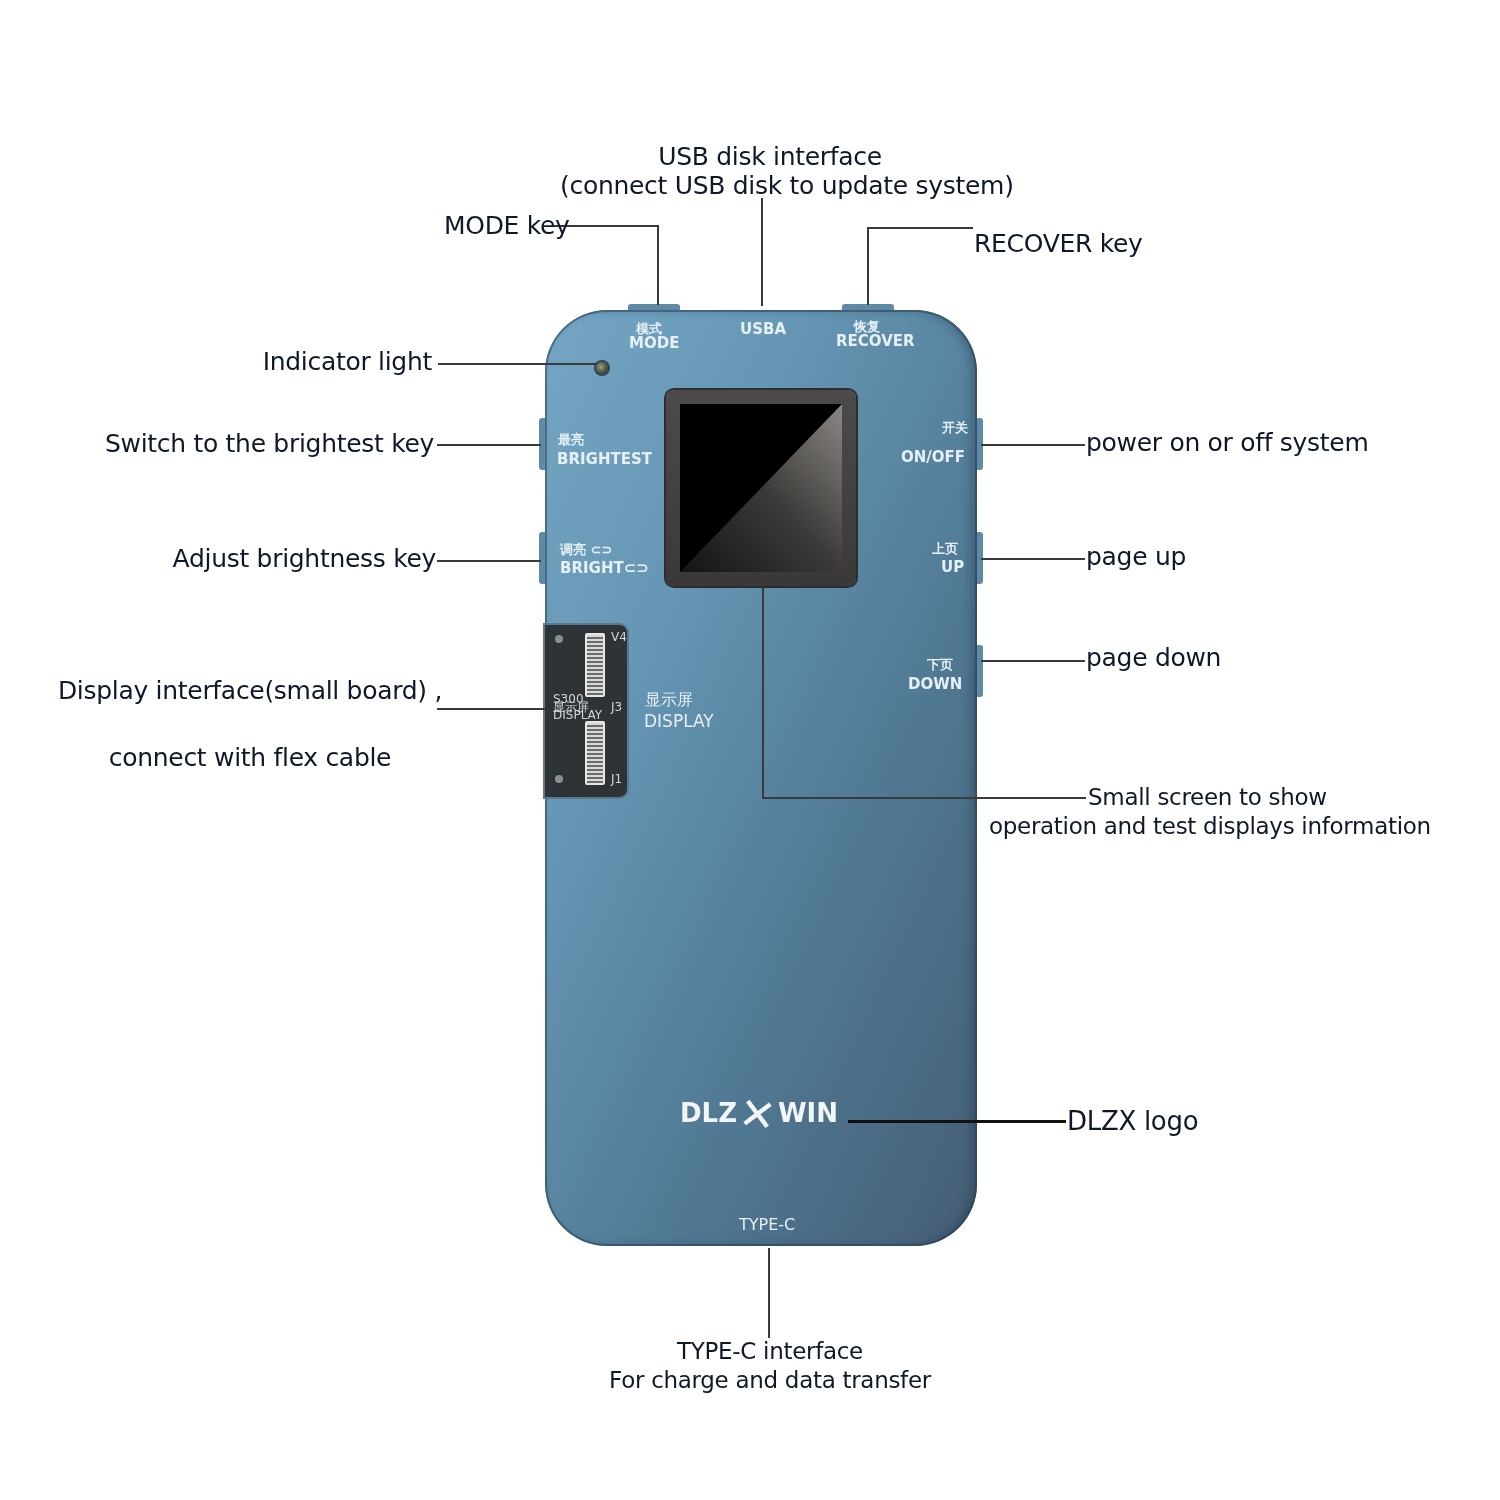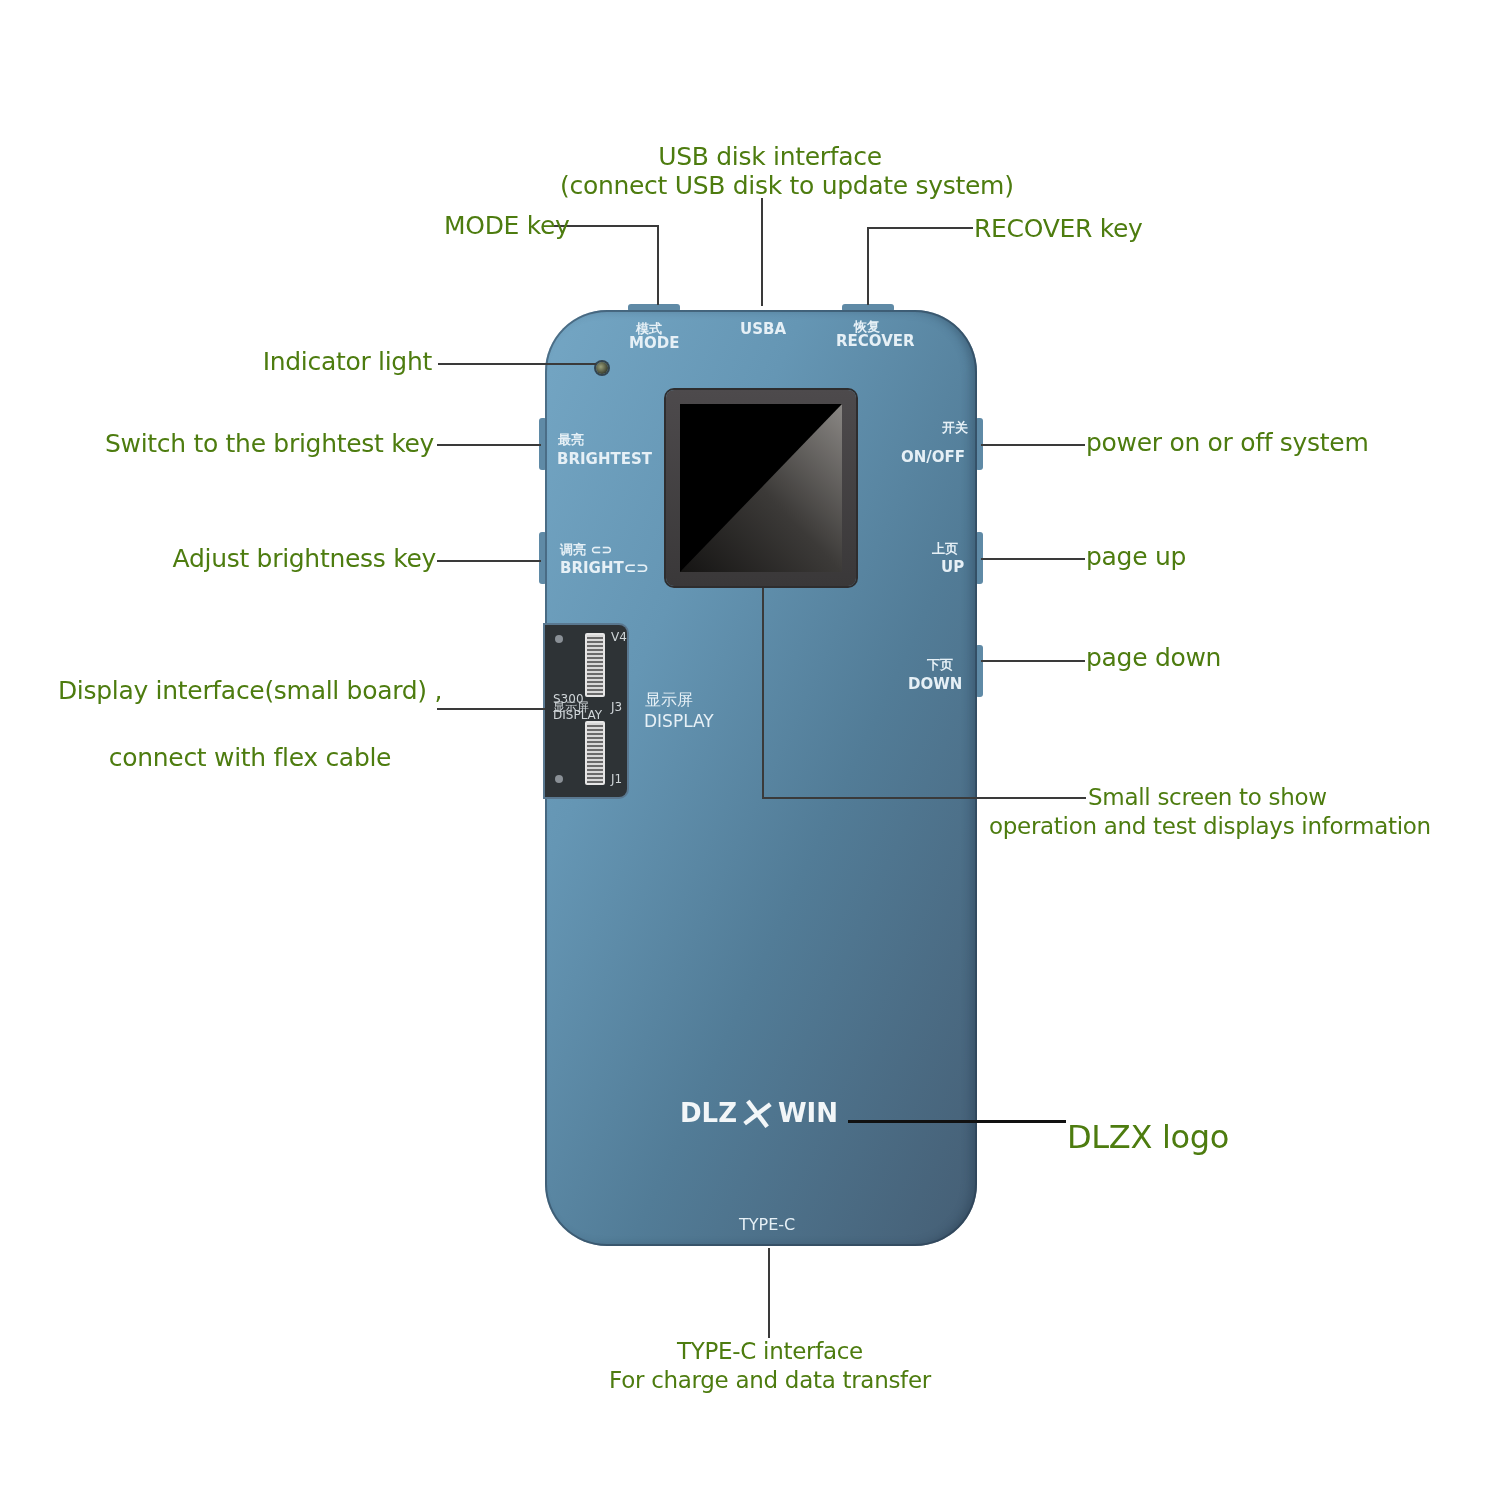--- a/index.html
+++ b/index.html
@@ -1,17 +1,17 @@
 <!DOCTYPE html>
 <html><head>
 <meta charset="utf-8">
 <style>
   html,body{margin:0;padding:0;background:#ffffff;}
   body{width:1500px;height:1500px;position:relative;overflow:hidden;font-family:"DejaVu Sans",sans-serif;}
-  .callout{position:absolute;color:#4d7c0f;font-size:25px;line-height:30px;white-space:nowrap;font-family:"DejaVu Sans",sans-serif;letter-spacing:-0.3px;}
+  .callout{position:absolute;color:#0f172a;font-size:25px;line-height:30px;white-space:nowrap;font-family:"DejaVu Sans",sans-serif;letter-spacing:-0.3px;}
   .callout.center{text-align:center;}
   .line{position:absolute;background:#3a3a3a;}
   .h{height:2px;}
   .v{width:2px;}
   .device{position:absolute;left:545px;top:310px;width:432px;height:936px;border-radius:62px;
     background:linear-gradient(115deg,#74a6c4 0%,#6596b4 30%,#527c97 60%,#455e74 100%);
     box-shadow:inset 0 0 0 2px rgba(40,60,80,0.5), inset -6px 0 10px rgba(30,50,70,0.35);}
   .tab{position:absolute;background:#5f8aa6;border-radius:3px;}
   .dev-label{position:absolute;color:#e6f0f6;font-weight:bold;font-size:15px;line-height:16px;white-space:nowrap;}
   .dev-label.cn{font-size:13px;}
@@ -109,26 +109,26 @@
 <div class="line h" style="left:981px;top:558px;width:104px;"></div>
 <div class="line h" style="left:981px;top:660px;width:104px;"></div>
 <div class="line v" style="left:762px;top:588px;height:210px;"></div>
 <div class="line h" style="left:762px;top:797px;width:324px;"></div>
 <div class="line h" style="left:848px;top:1120px;width:218px;background:#111;height:3px;"></div>
 <div class="line v" style="left:768px;top:1248px;height:90px;"></div>
 
 <div class="callout center" style="left:560px;top:142px;width:420px;">USB disk interface</div>
 <div class="callout center" style="left:560px;top:171px;width:420px;text-align:right;">(connect USB disk to update system)</div>
 <div class="callout" style="left:444px;top:211px;">MODE key</div>
-<div class="callout" style="left:974px;top:214px;">RECOVER key</div>
+<div class="callout" style="left:974px;top:229px;">RECOVER key</div>
 <div class="callout" style="right:1068px;top:347px;">Indicator light</div>
 <div class="callout" style="right:1066px;top:429px;">Switch to the brightest key</div>
 <div class="callout" style="right:1064px;top:544px;">Adjust brightness key</div>
 <div class="callout center" style="left:40px;top:676px;width:420px;">Display interface(small board) ,</div>
 <div class="callout center" style="left:40px;top:743px;width:420px;">connect with flex cable</div>
 <div class="callout" style="left:1086px;top:428px;">power on or off system</div>
 <div class="callout" style="left:1086px;top:542px;">page up</div>
 <div class="callout" style="left:1086px;top:643px;">page down</div>
 <div class="callout" style="left:1088px;top:782px;font-size:23px;">Small screen to show</div>
 <div class="callout" style="left:989px;top:811px;font-size:23px;">operation and test displays information</div>
-<div class="callout" style="left:1067px;top:1106px;font-size:32px;margin-top:16px;">DLZX logo</div>
+<div class="callout" style="left:1067px;top:1106px;font-size:26px;">DLZX logo</div>
 <div class="callout center" style="left:560px;top:1336px;width:420px;font-size:23px;">TYPE-C interface</div>
 <div class="callout center" style="left:560px;top:1365px;width:420px;font-size:23px;">For charge and data transfer</div>
 
 </body></html>

